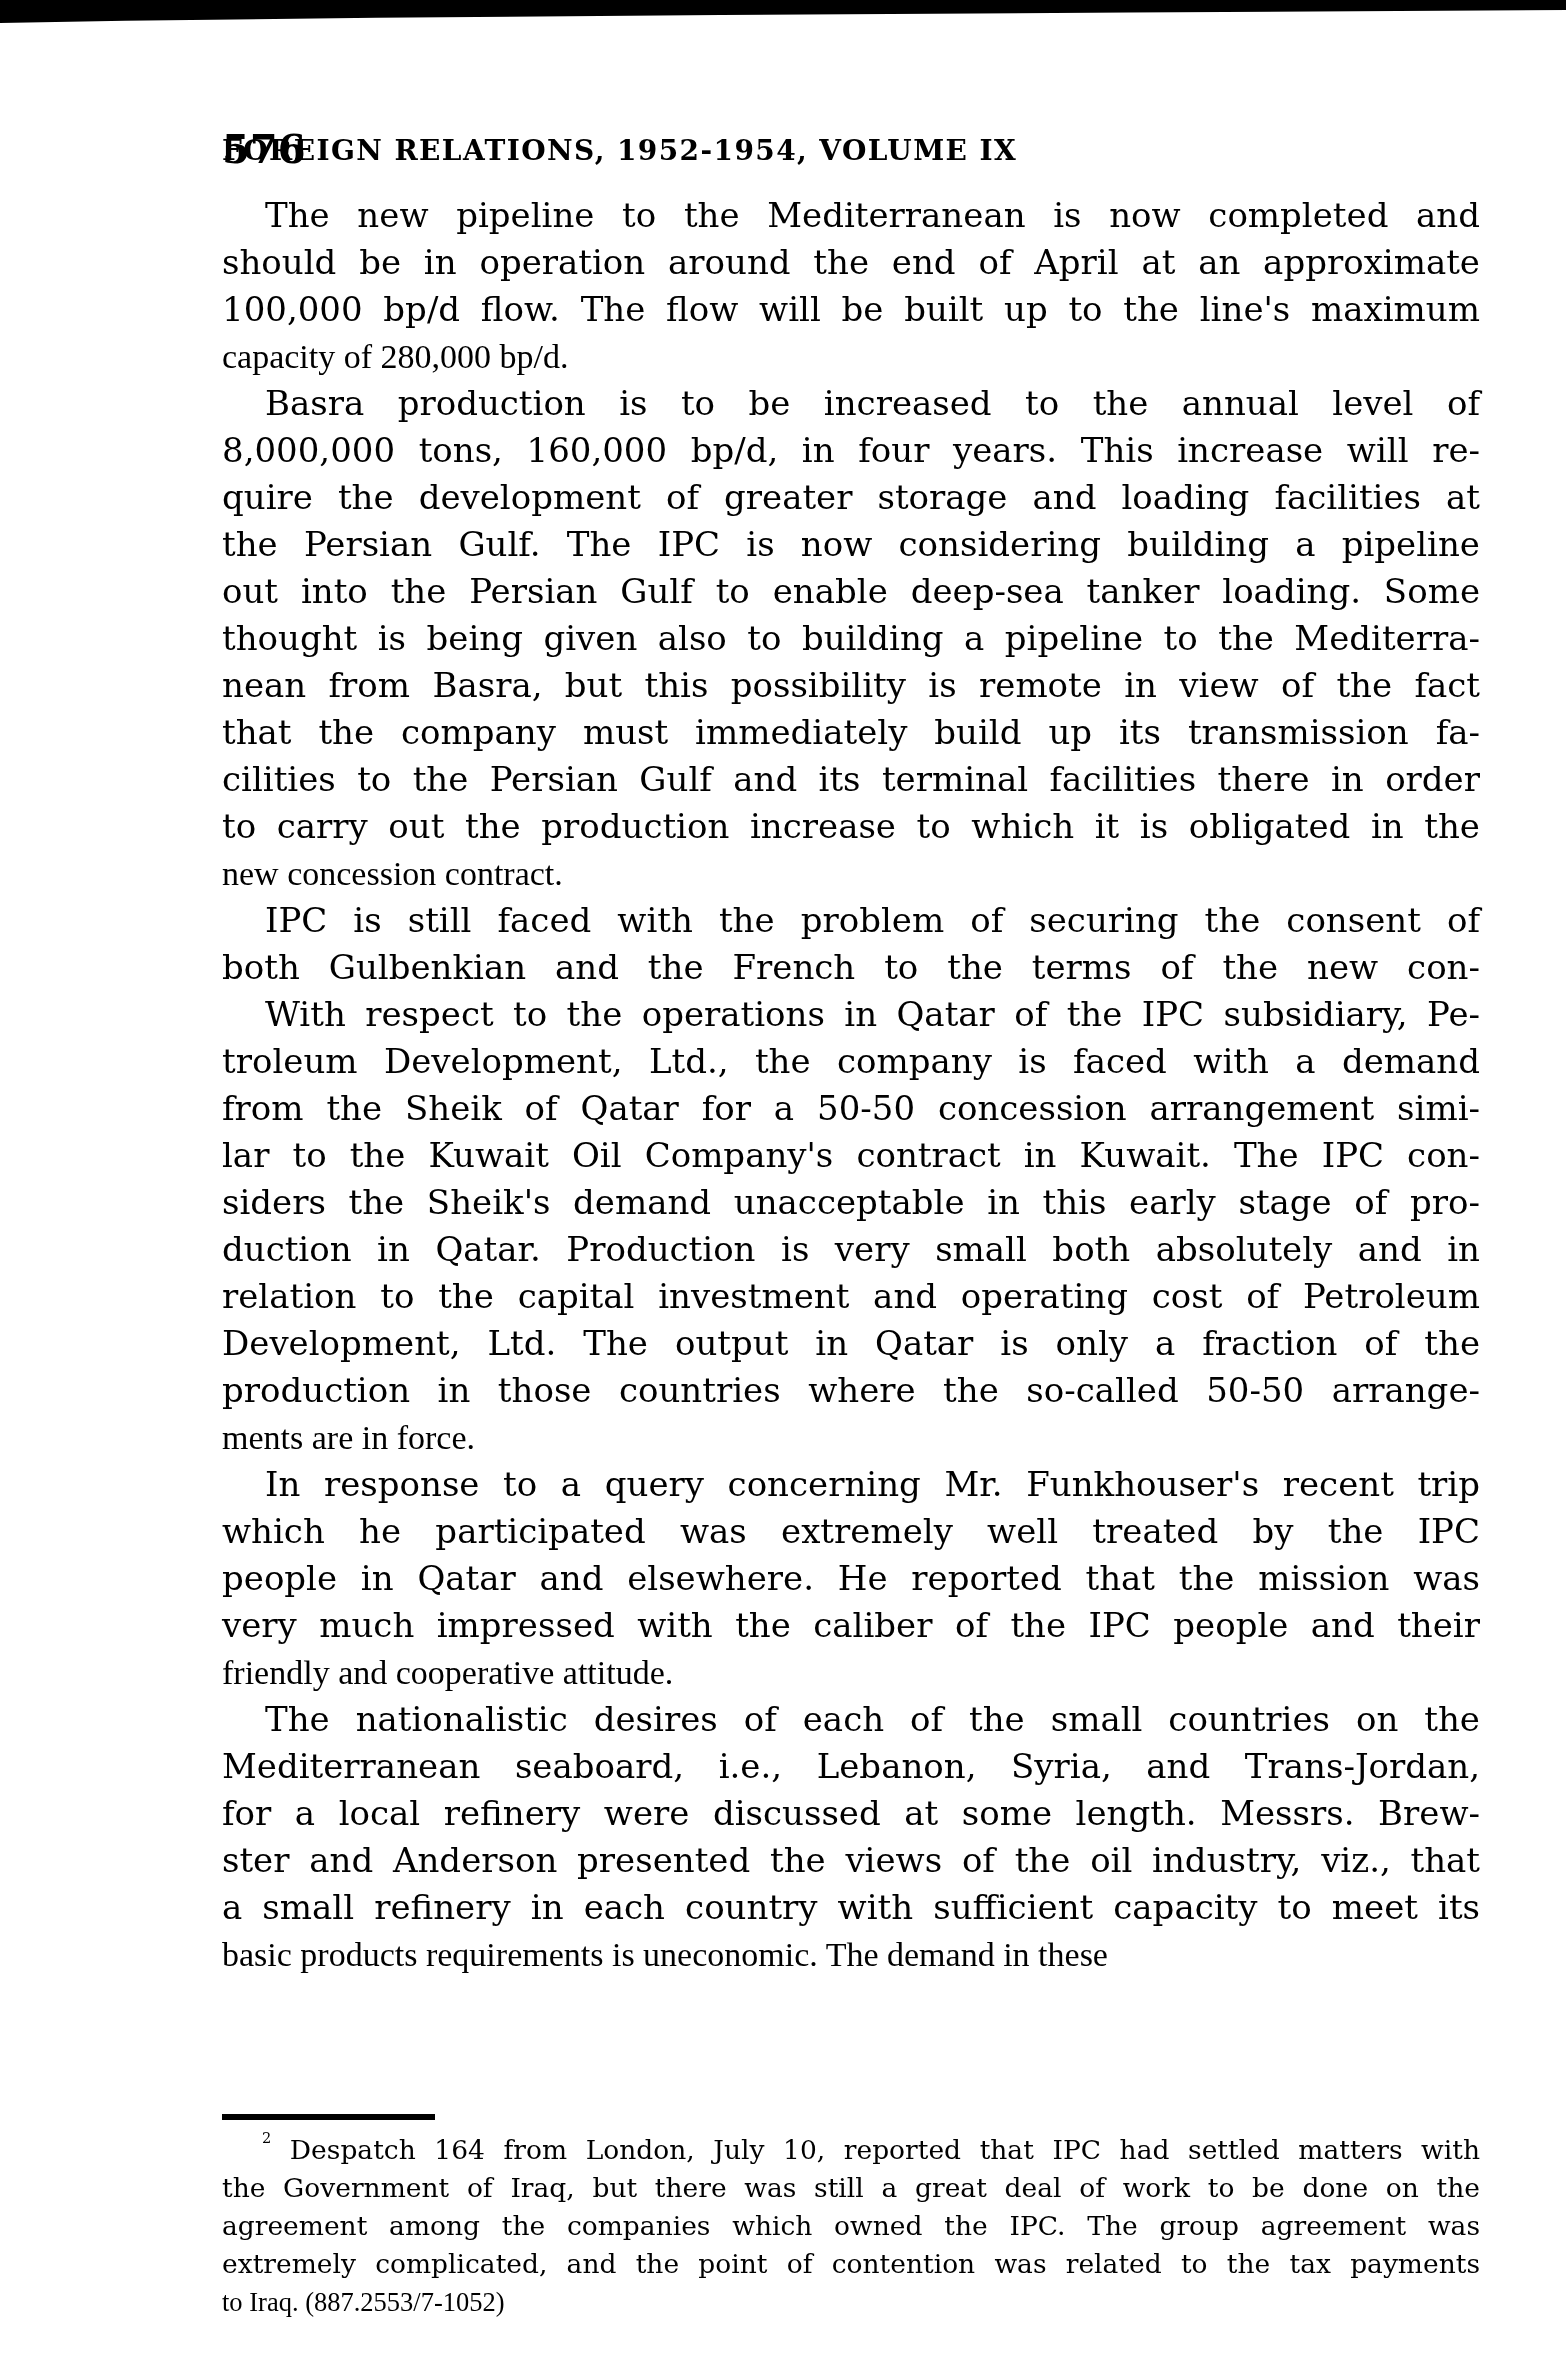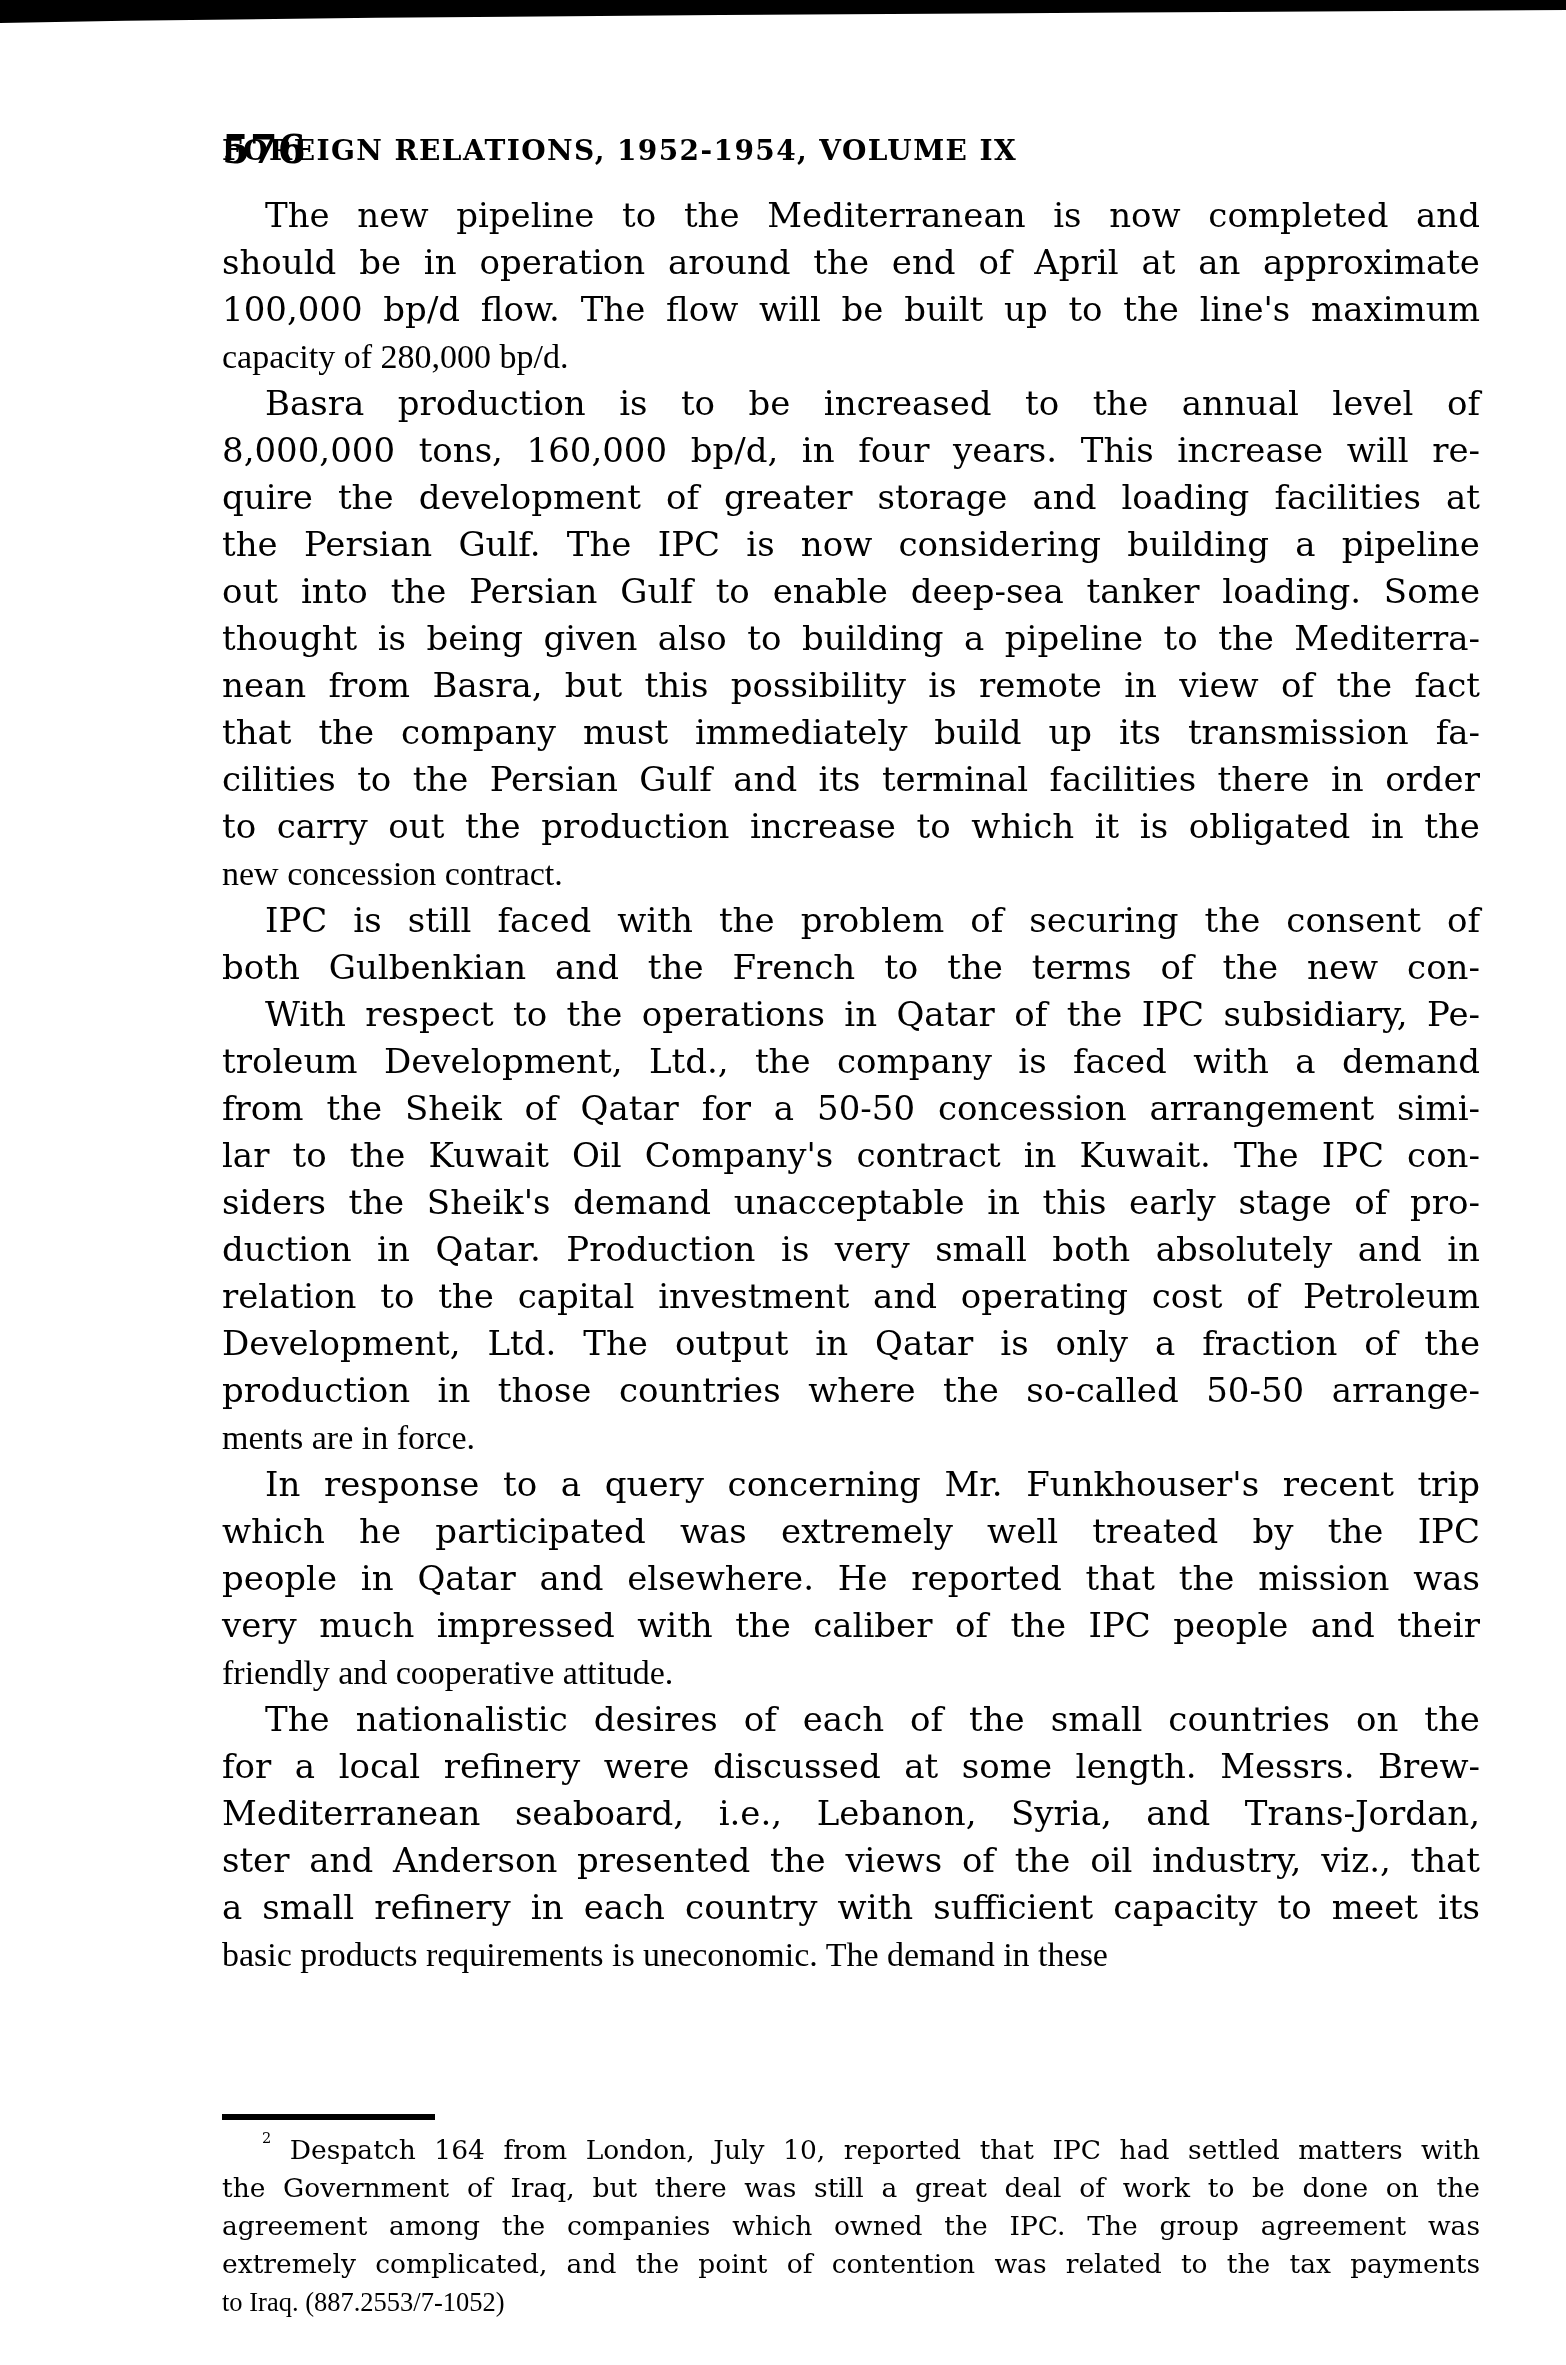--- a/index.html
+++ b/index.html
@@ -121,22 +121,22 @@
     <div class="line"><span>relation to the capital investment and operating cost of Petroleum</span></div>
     <div class="line"><span>Development, Ltd. The output in Qatar is only a fraction of the</span></div>
     <div class="line"><span>production in those countries where the so-called 50-50 arrange-</span></div>
     <div class="line last"><span>ments are in force.</span></div>
     <div class="line indent"><span>In response to a query concerning Mr. Funkhouser's recent trip</span></div>
     <div class="line"><span>which he participated was extremely well treated by the IPC</span></div>
     <div class="line"><span>people in Qatar and elsewhere. He reported that the mission was</span></div>
     <div class="line"><span>very much impressed with the caliber of the IPC people and their</span></div>
     <div class="line last"><span>friendly and cooperative attitude.</span></div>
     <div class="line indent"><span>The nationalistic desires of each of the small countries on the</span></div>
+    <div class="line"><span>Mediterranean seaboard, i.e., Lebanon, Syria, and Trans-Jordan,</span></div>
     <div class="line"><span>for a local refinery were discussed at some length. Messrs. Brew-</span></div>
-    <div class="line"><span>Mediterranean seaboard, i.e., Lebanon, Syria, and Trans-Jordan,</span></div>
     <div class="line"><span>ster and Anderson presented the views of the oil industry, viz., that</span></div>
     <div class="line"><span>a small refinery in each country with sufficient capacity to meet its</span></div>
     <div class="line last"><span>basic products requirements is uneconomic. The demand in these</span></div>
   </div>
 
 <div class="footnote-rule"></div>
 
 <div class="footnote">
     <div class="line indent"><sup>2</sup><span> Despatch 164 from London, July 10, reported that IPC had settled matters with</span></div>
     <div class="line"><span>the Government of Iraq, but there was still a great deal of work to be done on the</span></div>

